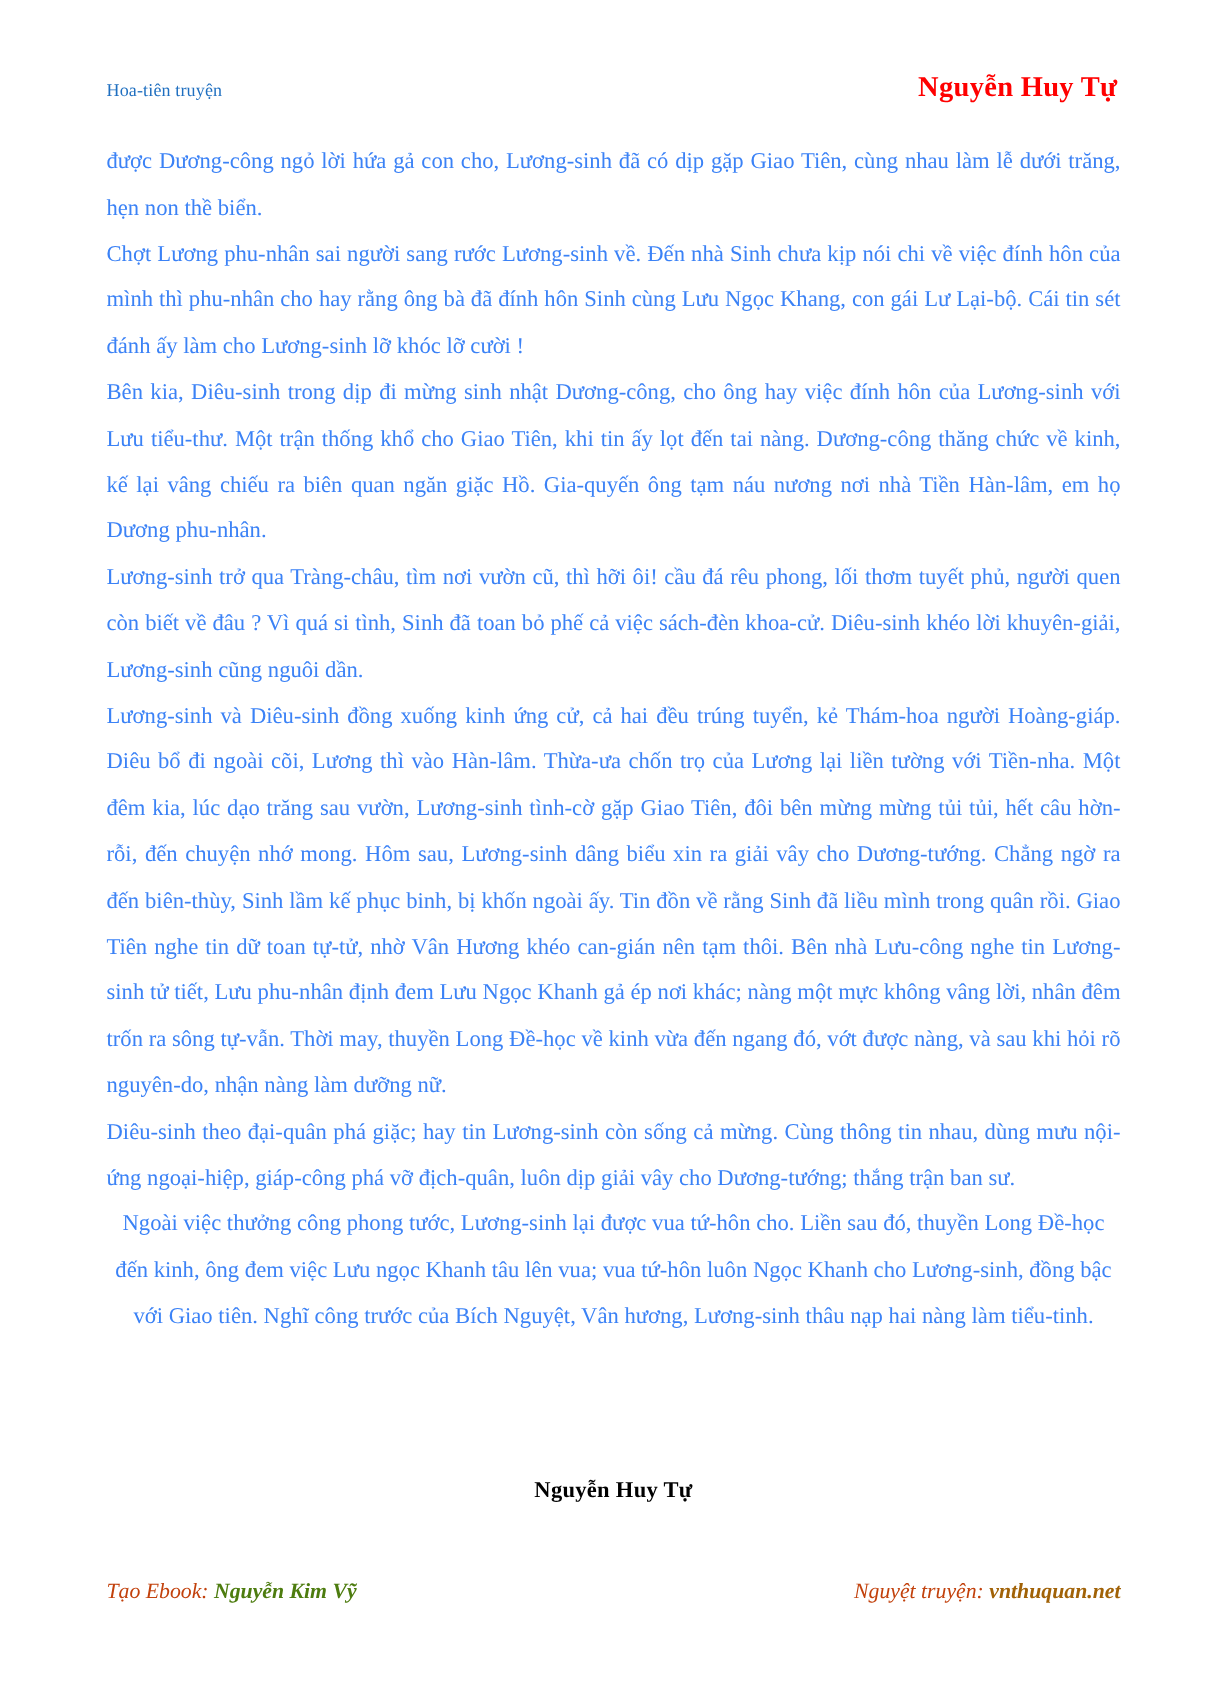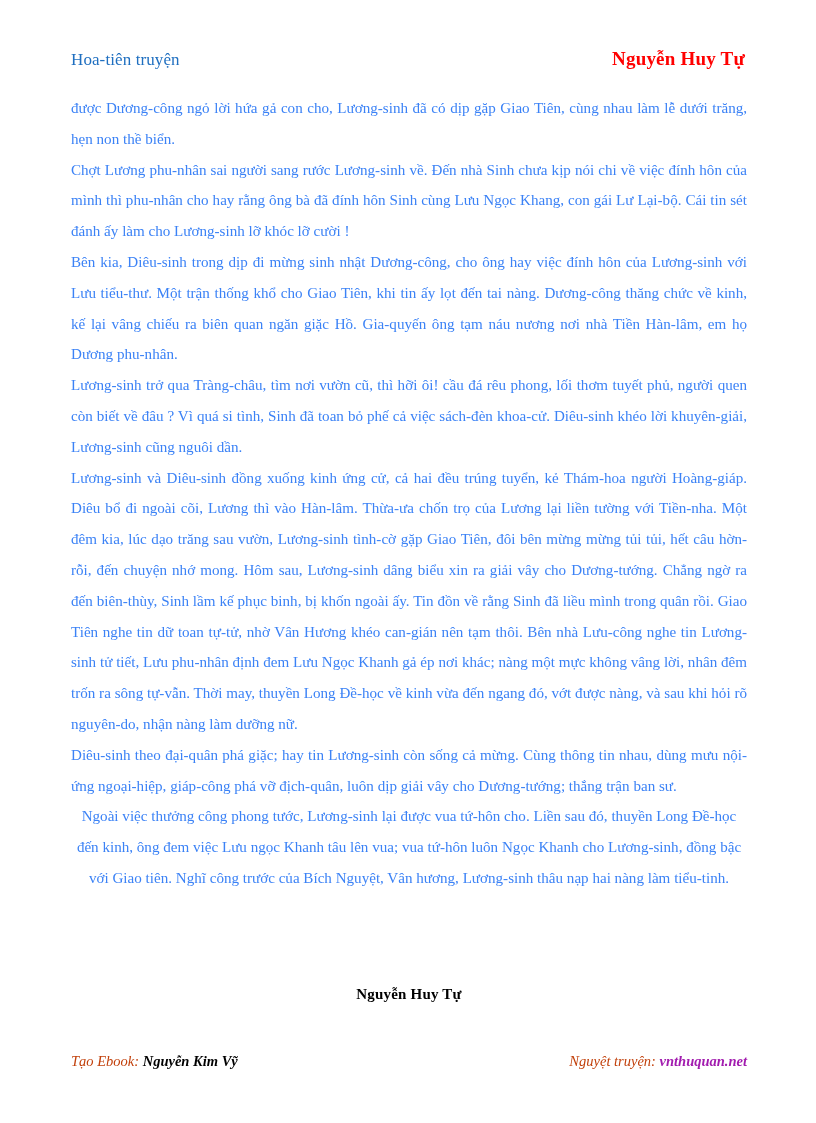--- a/index.html
+++ b/index.html
@@ -30,21 +30,21 @@
     position: absolute;
     left: 71px;
     top: 48px;
     width: 674px;
     height: 24px;
     display: flex;
     align-items: baseline;
     justify-content: space-between;
   }
   .head-left {
-    font-size: 17px;
+    font-size: 12px;
     font-weight: normal;
     color: #1f6fc0;
     letter-spacing: 0.1px;
     white-space: nowrap;
   }
   .head-right {
     font-size: 19px;
     font-weight: bold;
     color: #ff0000;
     letter-spacing: 0.2px;
@@ -102,26 +102,26 @@
   }
   .footer-label {
     font-style: italic;
     font-weight: normal;
     color: #c2410c;
     margin-top: 28px;
   }
   .footer-value-blue {
     font-style: italic;
     font-weight: bold;
-    color: #000000;
+    color: #4d7c0f;
   }
   .footer-value-dark {
     font-style: italic;
     font-weight: bold;
-    color: #a21caf;
+    color: #a16207;
   }
 </style>
 </head>
 <body>
 
 <div class="page">
 
   <div class="running-head">
     <span class="head-left">Hoa-tiên truyện</span>
     <span class="head-right">Nguyễn Huy Tự</span>

